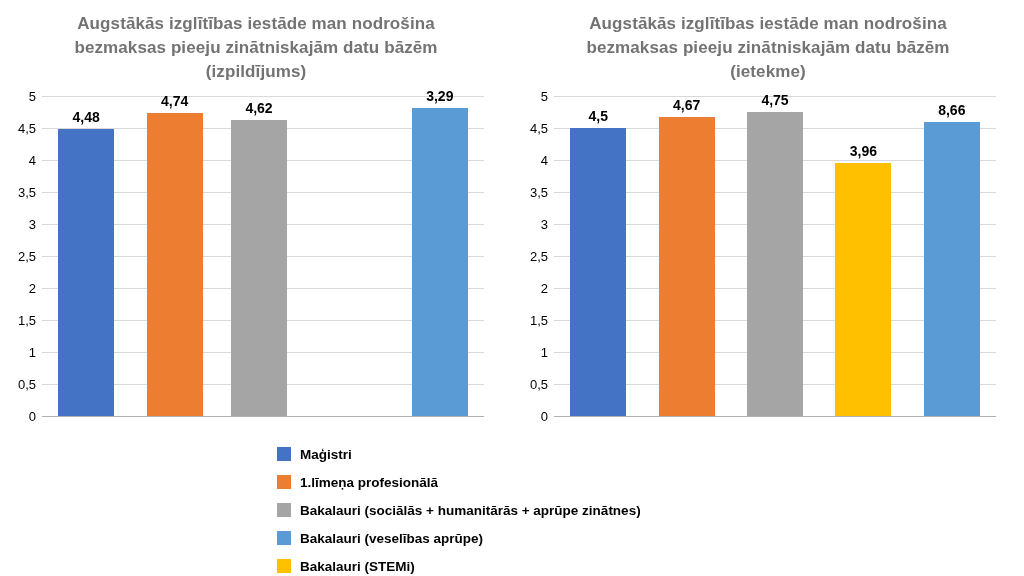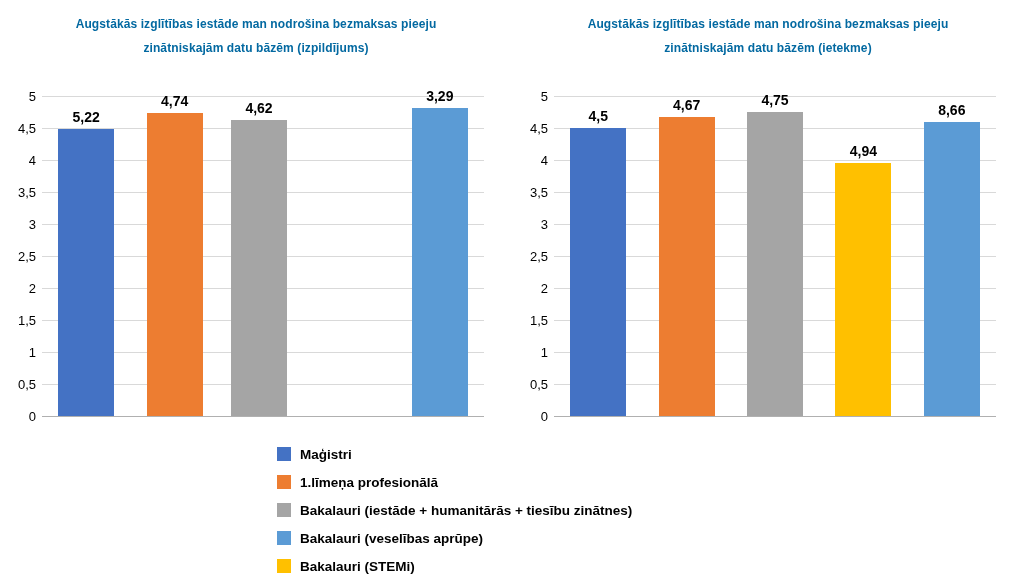--- a/index.html
+++ b/index.html
@@ -25,26 +25,26 @@
     height: 430px;
   }
   .chart-panel {
     position: relative;
     width: 512px;
     height: 430px;
     box-sizing: border-box;
   }
   .chart-title {
     text-align: center;
-    font-size: 12px;
+    font-size: 17px;
     font-weight: bold;
     line-height: 24px;
     padding: 12px 38px 0 38px;
     box-sizing: border-box;
-    color: #0369a1;
+    color: #737373;
     letter-spacing: 0.1px;
   }
   .plot-wrap {
     position: absolute;
     left: 0;
     top: 96px;
     width: 512px;
     height: 330px;
   }
   
@@ -176,21 +176,21 @@
               <div class="gridline" style="top: 160px;"></div>
               <div class="gridline" style="top: 128px;"></div>
               <div class="gridline" style="top: 96px;"></div>
               <div class="gridline" style="top: 64px;"></div>
               <div class="gridline" style="top: 32px;"></div>
               <div class="gridline" style="top: 0px;"></div>
             </div>
           <div class="bars" id="bars0">
               <div class="bar-slot" style="left: 16.2px; width: 56px; height: 320px;">
                 <div class="bar" style="height: 286.72px; background: rgb(68, 114, 196);"></div>
-                <div class="bar-label" style="bottom: 290.72px;">5,22</div>
+                <div class="bar-label" style="bottom: 290.72px;">4,48</div>
               </div>
               <div class="bar-slot" style="left: 104.6px; width: 56px; height: 320px;">
                 <div class="bar" style="height: 303.36px; background: rgb(237, 125, 49);"></div>
                 <div class="bar-label" style="bottom: 307.36px;">4,74</div>
               </div>
               <div class="bar-slot" style="left: 189px; width: 56px; height: 283px;">
                 <div class="bar" style="height: 295.68px; background: rgb(165, 165, 165);"></div>
                 <div class="bar-label" style="bottom: 299.68px;">4,62</div>
               </div>
               <div class="bar-slot" style="left: 369.8px; width: 56px; height: 320px;">
@@ -240,21 +240,21 @@
               <div class="bar-slot" style="left: 104.6px; width: 56px; height: 320px; margin-top: 12px;">
                 <div class="bar" style="height: 298.88px; background: rgb(237, 125, 49);"></div>
                 <div class="bar-label" style="bottom: 302.88px;">4,67</div>
               </div>
               <div class="bar-slot" style="left: 193px; width: 56px; height: 320px;">
                 <div class="bar" style="height: 304px; background: rgb(165, 165, 165);"></div>
                 <div class="bar-label" style="bottom: 308px;">4,75</div>
               </div>
               <div class="bar-slot" style="left: 281.4px; width: 56px; height: 320px;">
                 <div class="bar" style="height: 253.44px; background: rgb(255, 192, 0);"></div>
-                <div class="bar-label" style="bottom: 257.44px;">4,94</div>
+                <div class="bar-label" style="bottom: 257.44px;">3,96</div>
               </div>
               <div class="bar-slot" style="left: 369.8px; width: 56px; height: 320px;">
                 <div class="bar" style="height: 293.76px; background: rgb(91, 155, 213);"></div>
                 <div class="bar-label" style="bottom: 297.76px;">8,66</div>
               </div>
             </div>
         </div>
       </div>
     </div>
 
@@ -265,21 +265,21 @@
         <div class="legend-item">
           <span class="legend-swatch" style="background: rgb(68, 114, 196);"></span>
           <span class="legend-label">Maģistri</span>
         </div>
         <div class="legend-item">
           <span class="legend-swatch" style="background: rgb(237, 125, 49);"></span>
           <span class="legend-label">1.līmeņa profesionālā</span>
         </div>
         <div class="legend-item">
           <span class="legend-swatch" style="background: rgb(165, 165, 165);"></span>
-          <span class="legend-label">Bakalauri (iestāde + humanitārās + tiesību zinātnes)</span>
+          <span class="legend-label">Bakalauri (sociālās + humanitārās + aprūpe zinātnes)</span>
         </div>
         <div class="legend-item">
           <span class="legend-swatch" style="background: rgb(91, 155, 213);"></span>
           <span class="legend-label">Bakalauri (veselības aprūpe)</span>
         </div>
         <div class="legend-item">
           <span class="legend-swatch" style="background: rgb(255, 192, 0);"></span>
           <span class="legend-label">Bakalauri (STEMi)</span>
         </div>
       </div>

